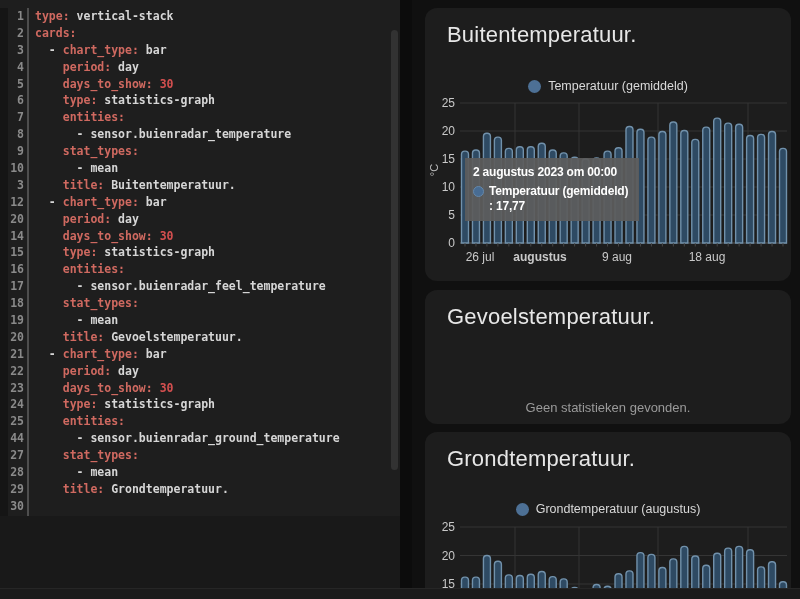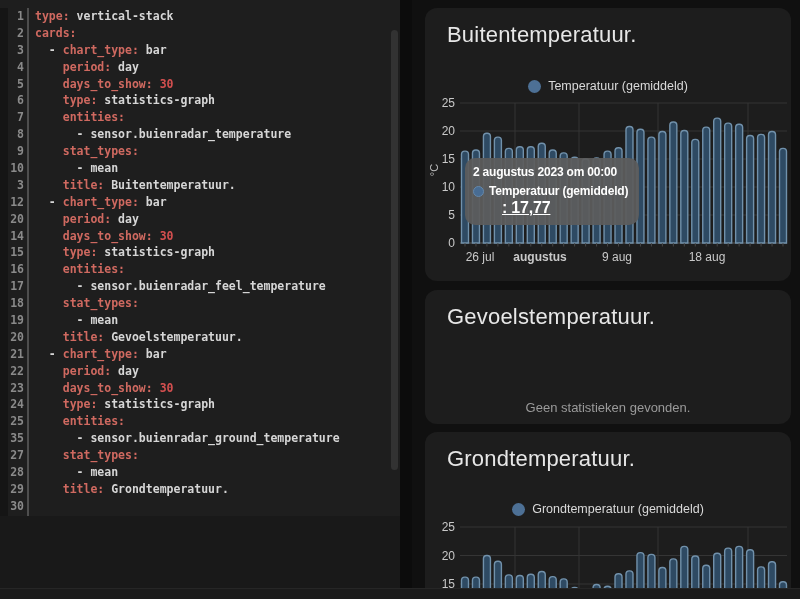--- a/index.html
+++ b/index.html
@@ -46,27 +46,27 @@
   svg.chart { position:absolute; left:0; display:block; }
   #chart1 { top:84px; width:366px; height:186px; }
   #chart3 { top:88px; width:366px; height:142px; }
   svg text { font-family:"Liberation Sans", sans-serif; font-size:12px; fill:#c9c9c9; }
   svg text.bold { font-weight:700; }
 
   .empty-msg { position:absolute; top:86px; left:0; right:0; text-align:center;
                color:#9a9a9a; font-size:13px;margin-top:24px; }
 
   .tooltip { position:absolute; left:40px; top:150px; width:174px;
-             background:rgba(92,92,92,.93); border-radius:10px; padding:7px 8px 8px;
+             background:rgba(92,92,92,.93); border-radius:0; padding:7px 8px 8px;
              color:#fff; z-index:5; letter-spacing:-.2px; }
   .tt-title { font-size:12px; font-weight:700; margin-bottom:5px; white-space:nowrap; }
   .tt-row { display:flex; align-items:center; gap:5px; font-size:12px; font-weight:700; white-space:nowrap; }
   .tt-dot { width:11px; height:11px; border-radius:50%; background:#486c93;
             border:1.5px solid #6488ab; flex:0 0 11px; }
-  .tt-val { font-size:16px; font-weight:700; margin-left:29px; margin-top:1px;text-decoration:underline; }
+  .tt-val { font-size:12px; font-weight:700; margin-left:16px; margin-top:1px; }
 
   .bottom-strip { position:absolute; left:0; top:588px; width:800px; height:11px;
                   background:#1b1b1b; border-top:1px solid rgba(255,255,255,.05); z-index:10; }
 </style>
 </head>
 <body>
 
 <div class="page">
 
   <div class="left-panel">
@@ -91,21 +91,21 @@
           <div class="ln">16</div>
           <div class="ln">17</div>
           <div class="ln">18</div>
           <div class="ln">19</div>
           <div class="ln">20</div>
           <div class="ln">21</div>
           <div class="ln">22</div>
           <div class="ln">23</div>
           <div class="ln">24</div>
           <div class="ln">25</div>
-          <div class="ln">35</div>
+          <div class="ln">44</div>
           <div class="ln">27</div>
           <div class="ln">28</div>
           <div class="ln">29</div>
           <div class="ln">30</div>
         </div>
       <div class="codearea"><div class="cl"><span class="val"></span><span class="key">type:</span><span class="val"> vertical-stack</span></div><div class="cl"><span class="val"></span><span class="key">cards:</span><span class="val"></span></div><div class="cl"><span class="val">  - </span><span class="key">chart_type:</span><span class="val"> bar</span></div><div class="cl"><span class="val">    </span><span class="key">period:</span><span class="val"> day</span></div><div class="cl"><span class="val">    </span><span class="key">days_to_show:</span><span class="num"> 30</span></div><div class="cl"><span class="val">    </span><span class="key">type:</span><span class="val"> statistics-graph</span></div><div class="cl"><span class="val">    </span><span class="key">entities:</span><span class="val"></span></div><div class="cl"><span class="val">      - sensor.buienradar_temperature</span></div><div class="cl"><span class="val">    </span><span class="key">stat_types:</span><span class="val"></span></div><div class="cl"><span class="val">      - mean</span></div><div class="cl"><span class="val">    </span><span class="key">title:</span><span class="val"> Buitentemperatuur.</span></div><div class="cl"><span class="val">  - </span><span class="key">chart_type:</span><span class="val"> bar</span></div><div class="cl"><span class="val">    </span><span class="key">period:</span><span class="val"> day</span></div><div class="cl"><span class="val">    </span><span class="key">days_to_show:</span><span class="num"> 30</span></div><div class="cl"><span class="val">    </span><span class="key">type:</span><span class="val"> statistics-graph</span></div><div class="cl"><span class="val">    </span><span class="key">entities:</span><span class="val"></span></div><div class="cl"><span class="val">      - sensor.buienradar_feel_temperature</span></div><div class="cl"><span class="val">    </span><span class="key">stat_types:</span><span class="val"></span></div><div class="cl"><span class="val">      - mean</span></div><div class="cl"><span class="val">    </span><span class="key">title:</span><span class="val"> Gevoelstemperatuur.</span></div><div class="cl"><span class="val">  - </span><span class="key">chart_type:</span><span class="val"> bar</span></div><div class="cl"><span class="val">    </span><span class="key">period:</span><span class="val"> day</span></div><div class="cl"><span class="val">    </span><span class="key">days_to_show:</span><span class="num"> 30</span></div><div class="cl"><span class="val">    </span><span class="key">type:</span><span class="val"> statistics-graph</span></div><div class="cl"><span class="val">    </span><span class="key">entities:</span><span class="val"></span></div><div class="cl"><span class="val">      - sensor.buienradar_ground_temperature</span></div><div class="cl"><span class="val">    </span><span class="key">stat_types:</span><span class="val"></span></div><div class="cl"><span class="val">      - mean</span></div><div class="cl"><span class="val">    </span><span class="key">title:</span><span class="val"> Grondtemperatuur.</span></div><div class="cl"><span class="val"></span></div></div>
     </div>
     <div class="editor-scrollbar"></div>
   </div>
 
@@ -214,21 +214,21 @@
 
     <div class="card card-2">
       <div class="card-title">Gevoelstemperatuur.</div>
       <div class="empty-msg">Geen statistieken gevonden.</div>
     </div>
 
     <div class="card card-3">
       <div class="card-title">Grondtemperatuur.</div>
       <div class="legend">
         <span class="legend-dot"></span>
-        <span>Grondtemperatuur (gemiddeld)</span>
+        <span>Grondtemperatuur (augustus)</span>
       </div>
       <svg id="chart3" class="chart">
           <line x1="35" y1="7" x2="362" y2="7" stroke="#353535" stroke-width="1"></line>
           <text x="30" y="11" text-anchor="end">25</text>
           <line x1="35" y1="35.5" x2="362" y2="35.5" stroke="#353535" stroke-width="1"></line>
           <text x="30" y="39.5" text-anchor="end">20</text>
           <line x1="35" y1="64" x2="362" y2="64" stroke="#353535" stroke-width="1"></line>
           <text x="30" y="68" text-anchor="end">15</text>
           <line x1="90" y1="7" x2="90" y2="142" stroke="#353535" stroke-width="1"></line>
           <line x1="154" y1="7" x2="154" y2="142" stroke="#353535" stroke-width="1"></line>

